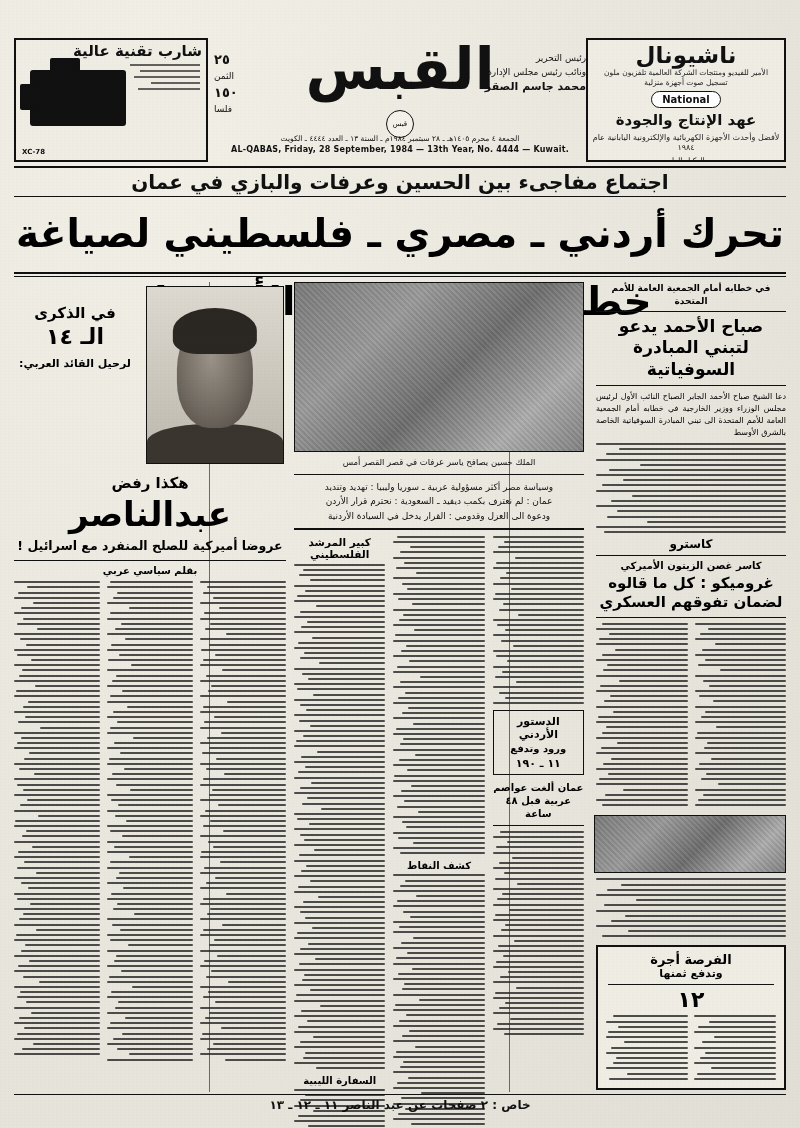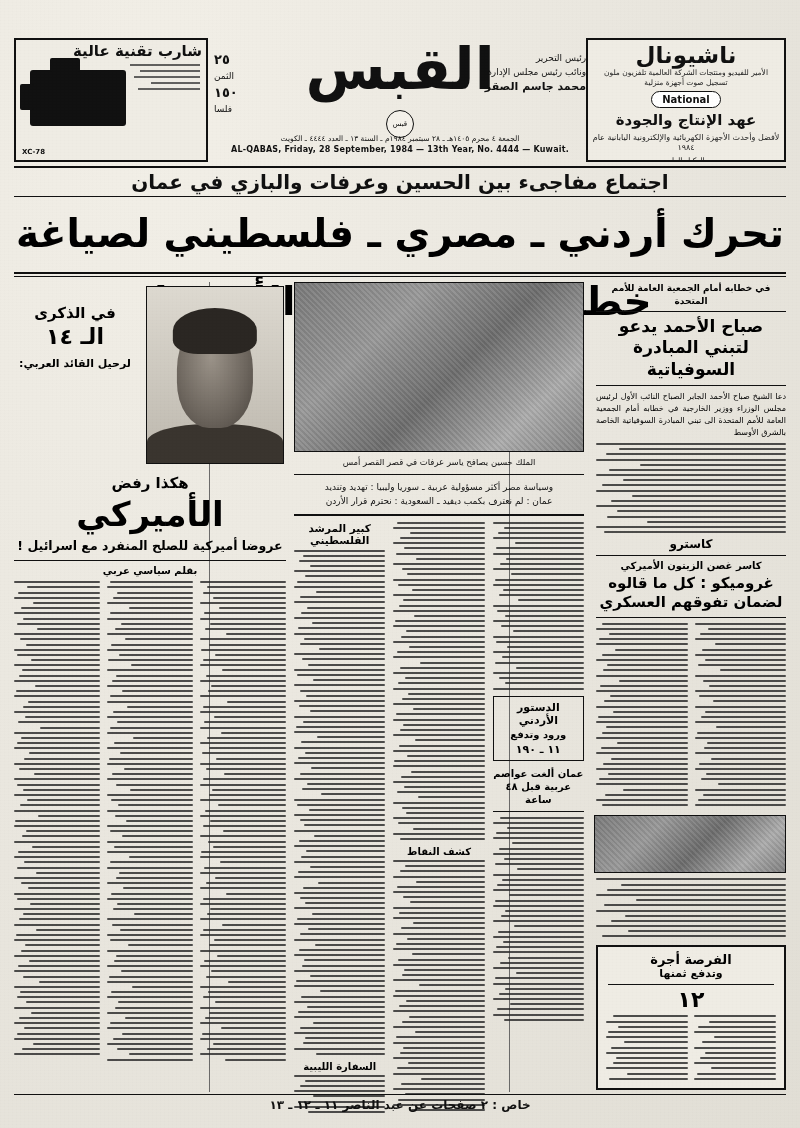--- a/index.html
+++ b/index.html
@@ -223,21 +223,21 @@
           <div class="face"></div>
           <div class="hair"></div>
       </div>
       <div style="float:left;width:122px;text-align:center;padding-top:22px">
         <div style="font-size:15px;font-weight:bold">في الذكرى</div>
         <div style="font-size:22px;font-weight:bold;margin-top:2px">الـ ١٤</div>
         <div style="font-size:11px;font-weight:bold;margin-top:8px">لرحيل القائد العربي:</div>
       </div>
       <div style="clear:both"></div>
       <div style="text-align:center;font-size:15px;font-weight:bold;margin-top:6px">هكذا رفض</div>
-      <div style="text-align:center;font-size:34px;font-weight:bold;letter-spacing:-1px;margin-top:2px">الأميركي</div>
+      <div style="text-align:center;font-size:34px;font-weight:bold;letter-spacing:-1px;margin-top:2px">عبدالناصر</div>
       <div style="text-align:center;font-size:12.5px;font-weight:bold;margin-top:4px;line-height:1.3">عروضا أميركية للصلح المنفرد مع اسرائيل !</div>
       <div style="height:1px;background:#111;margin:6px 0 4px"></div>
       <div style="text-align:center;font-size:10px;font-weight:bold;margin-bottom:5px">بقلم سياسي عربي</div>
 
       <div style="display:flex;gap:7px">
         <div class="txt" style="flex:1">
           <i style="width:100%"></i>
             <i style="width:92%"></i>
             <i style="width:97%"></i>
             <i style="width:85%"></i>
@@ -522,20 +522,21 @@
         </div>
       </div>
     </div>
 
     <div class="col" style="left:280px;top:0;width:290px">
       <div class="photo" style="width:288px;height:168px"></div>
       <div class="caption" style="margin-top:4px">الملك حسين يصافح ياسر عرفات في قصر القصر أمس</div>
       <div style="height:1px;background:#111;margin:5px 0"></div>
       <div class="bul">وسياسة مصر أكثر مسؤولية عربية ـ سوريا وليبيا : تهديد وتنديد</div>
       <div class="bul">عمان : لم نعترف بكمب ديفيد ـ السعودية : نحترم قرار الأردن</div>
+      <div class="bul">ودعوة الى العزل وقدومي : القرار يدخل في السيادة الأردنية</div>
       <div style="height:2px;background:#111;margin:5px 0 6px"></div>
 
       <div style="display:flex;gap:8px">
 
         <div style="flex:1">
           <div class="txt">
             <i style="width:100%"></i>
               <i style="width:88%"></i>
               <i style="width:94%"></i>
               <i style="width:100%"></i>

